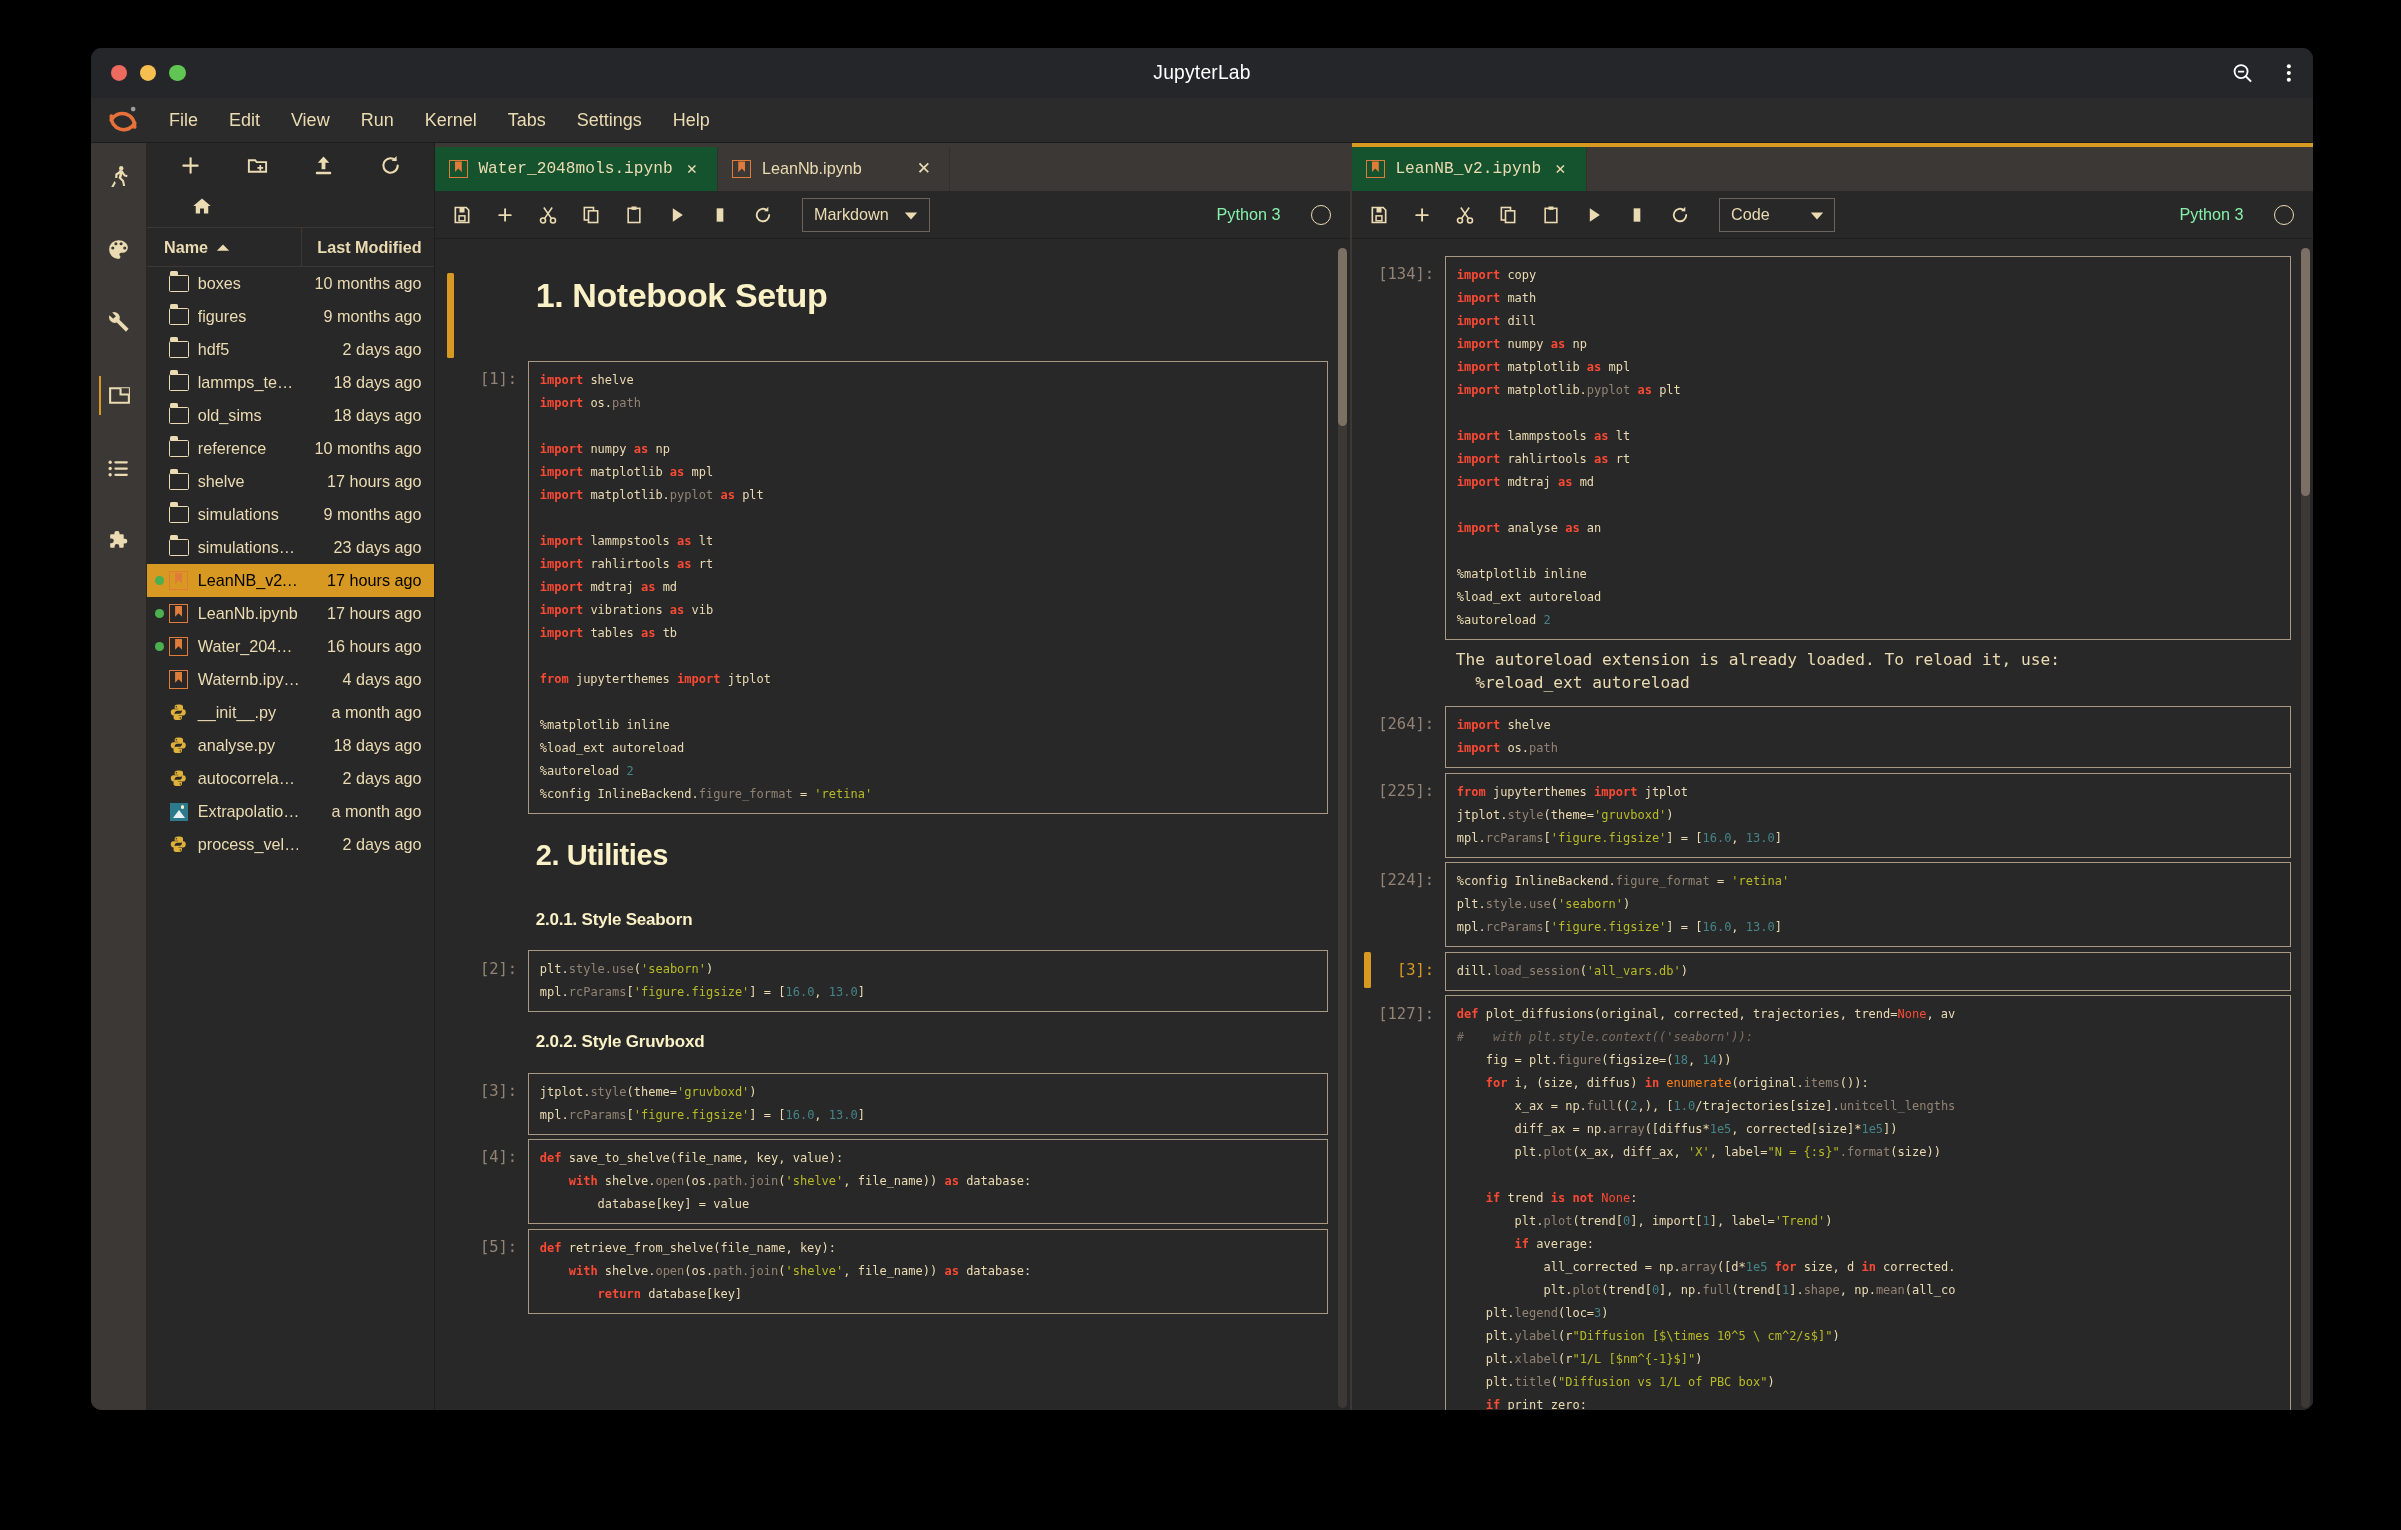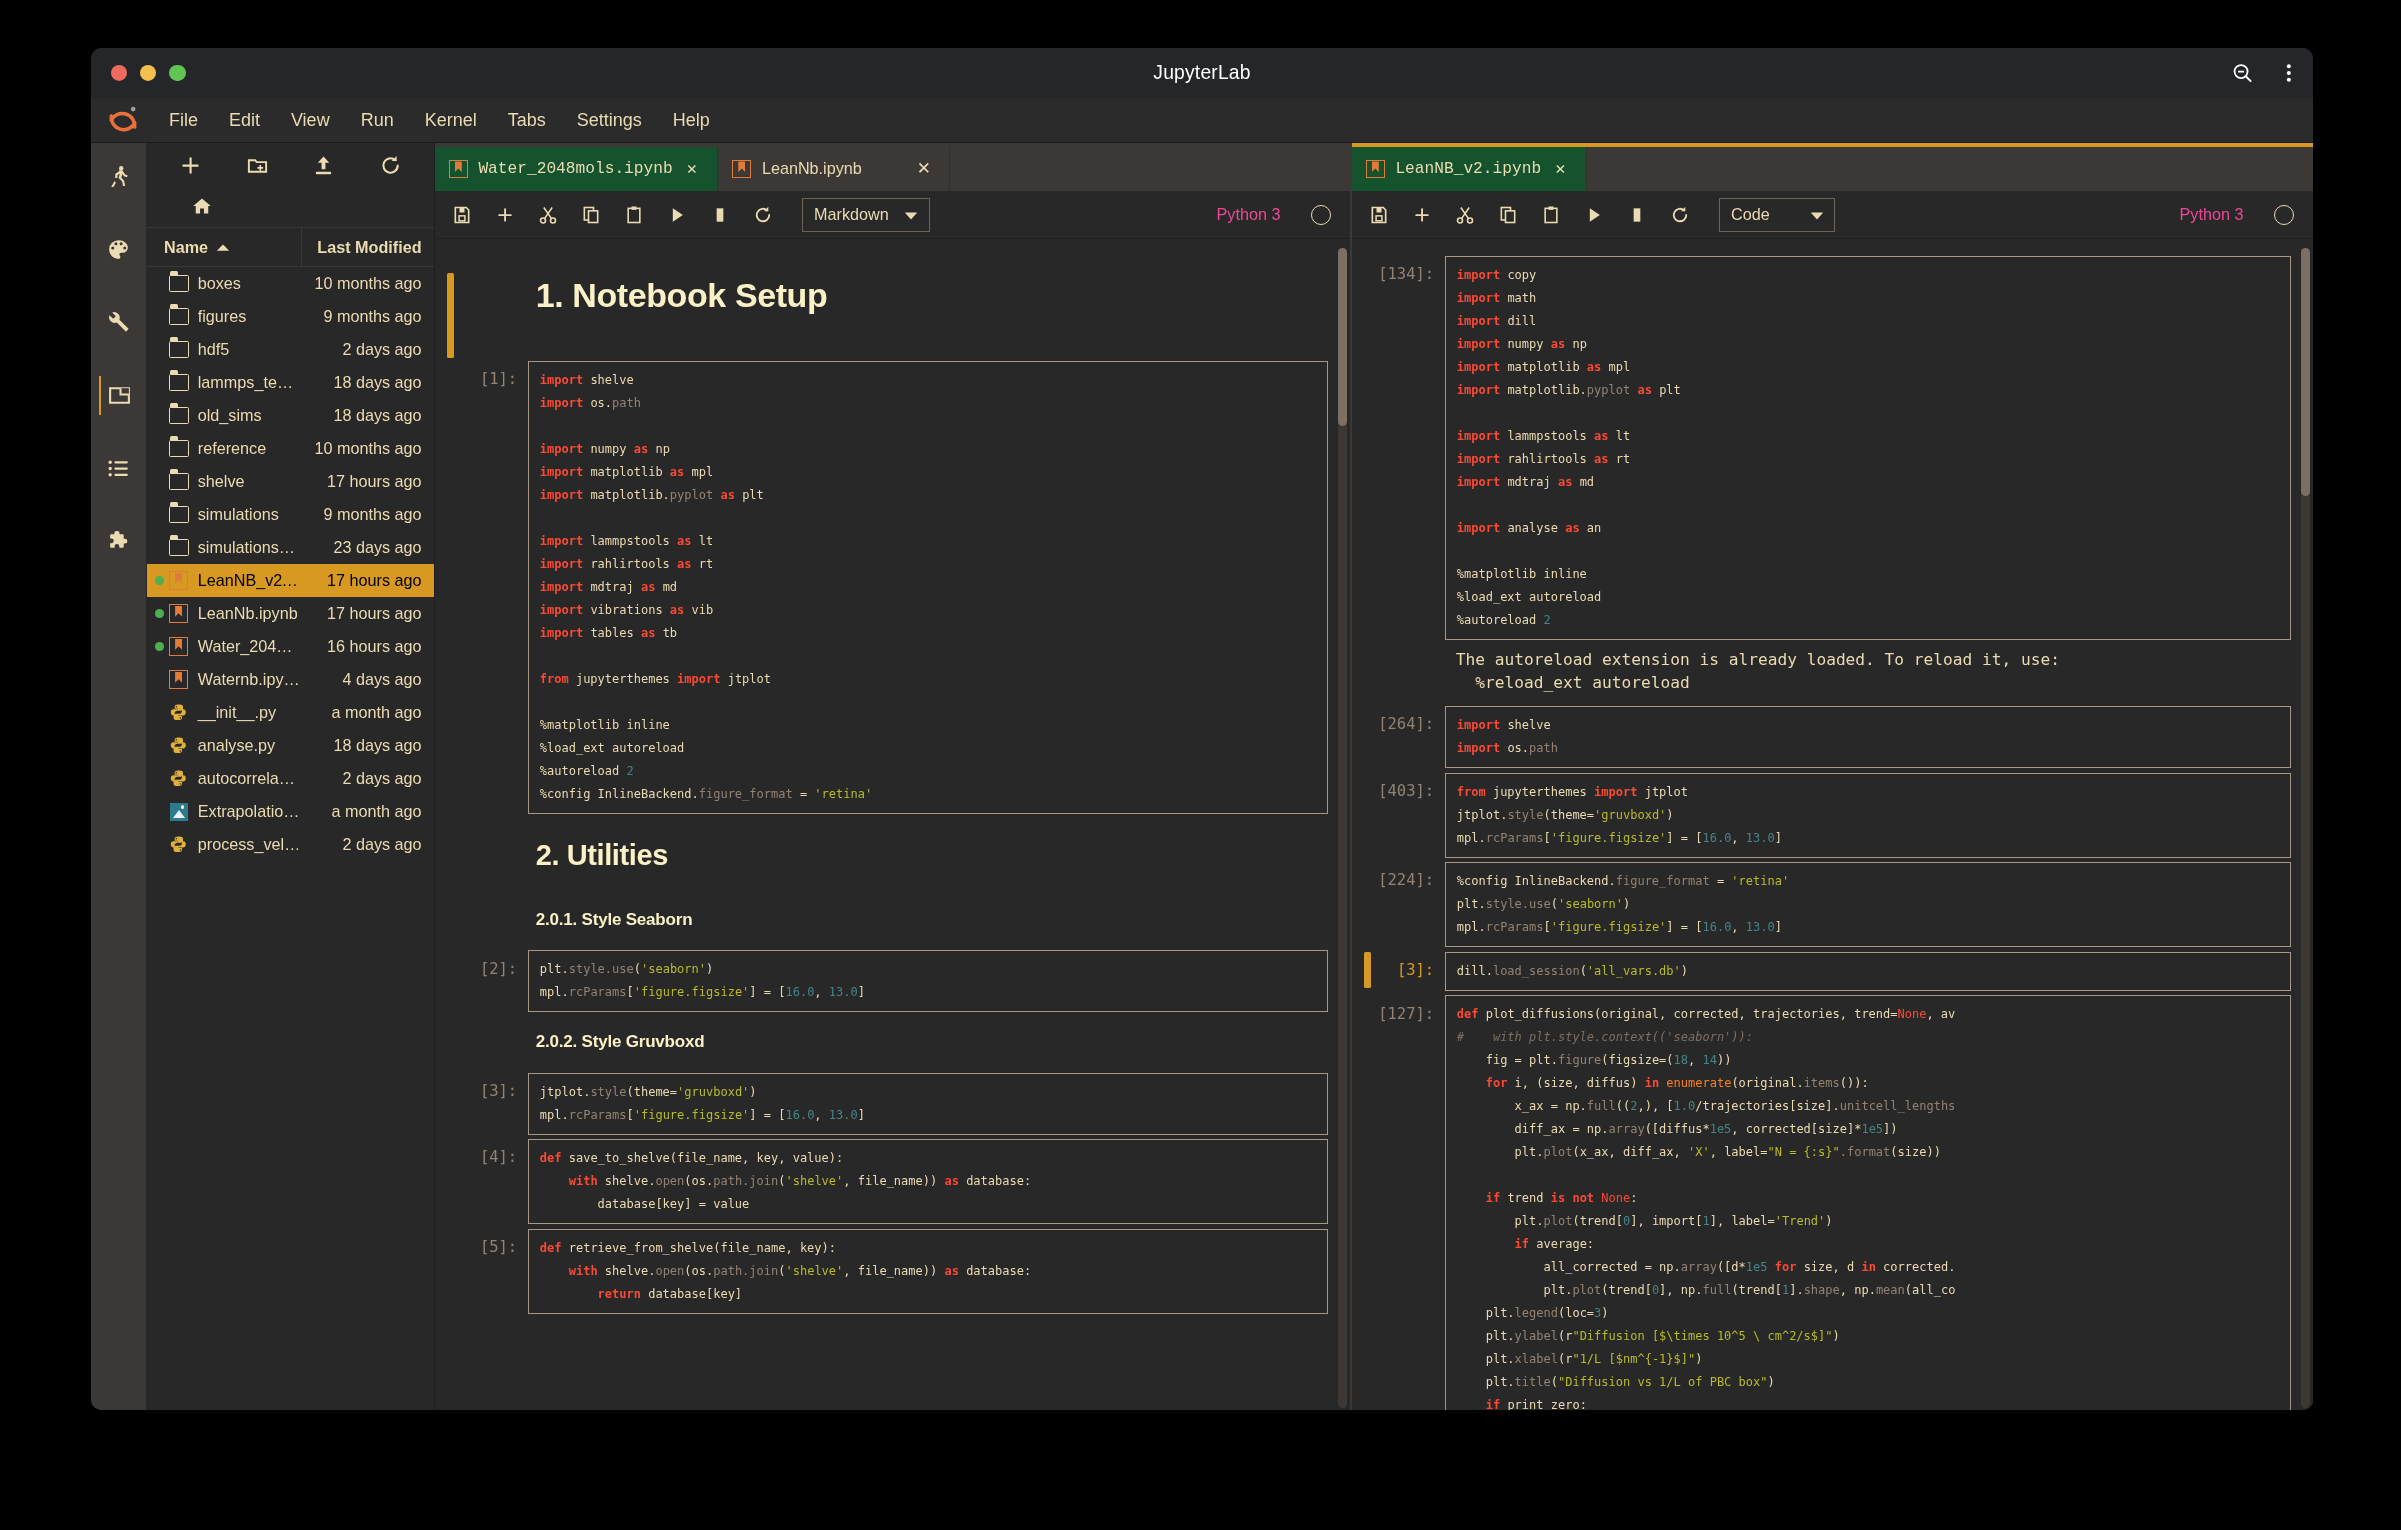--- a/index.html
+++ b/index.html
@@ -141,21 +141,21 @@
   }
   .tbtn { width: 26px; height: 26px; display:flex; align-items:center; justify-content:center; cursor:pointer; }
   .tbtn svg { fill: #ebdbb2; }
   .celltype {
     margin-left: 9.3px; height: 34px; min-width: 116px;
     border: 0.8px solid #6b635a; background: #282828; color: #ebdbb2;
     font-size: 16.2px; display: flex; align-items: center; justify-content: space-between;
     padding: 0 10.8px; gap: 15.5px; cursor: pointer; text-align: center;
   }
   .tb-spacer { flex: 1 1 auto; }
-  .kernel-name { color: #ec4899; font-size: 16.2px; margin-right: 14px; }
+  .kernel-name { color: #86efac; font-size: 16.2px; margin-right: 14px; }
   .kernel-idle { width: 20px; height: 20px; border: 1.5px solid #ebdbb2; border-radius: 50%; margin-right: 4.6px; }
 
   .nbscroll { flex: 1 1 auto; position: relative; overflow: hidden; background: #282828; }
   .nbinner { padding: 17px 0 0 0; }
 
   .scrollbar { position: absolute; right: 3.1px; width: 9.3px; background: #3c3836; border-radius: 4.6px; }
   .scrollbar > i { display:block; width: 100%; background: #7c6f64; border-radius: 4.6px; }
 
   
   .cell { display: flex; padding: 0 21.7px 0 0; margin-bottom: 4.6px; position: relative; }
@@ -786,21 +786,21 @@
               <div class="cell">
                 <div class="prompt">[264]:</div>
                 <div class="cell-body">
                   <div class="inputarea">
                     <pre class="code"><span class="k">import </span><span class="op">shelve</span>
 <span class="k">import </span><span class="op">os.</span><span class="nn">path</span></pre>
                   </div>
                 </div>
               </div>
               <div class="cell">
-                <div class="prompt">[403]:</div>
+                <div class="prompt">[225]:</div>
                 <div class="cell-body">
                   <div class="inputarea">
                     <pre class="code"><span class="k">from </span><span class="op">jupyterthemes </span><span class="k">import </span><span class="op">jtplot</span>
 <span class="op">jtplot.</span><span class="nn">style</span><span class="op">(theme=</span><span class="s">'gruvboxd'</span><span class="op">)</span>
 <span class="op">mpl.</span><span class="nn">rcParams</span><span class="op">[</span><span class="s">'figure.figsize'</span><span class="op">] = [</span><span class="n">16.0</span><span class="op">, </span><span class="n">13.0</span><span class="op">]</span></pre>
                   </div>
                 </div>
               </div>
               <div class="cell">
                 <div class="prompt">[224]:</div>

